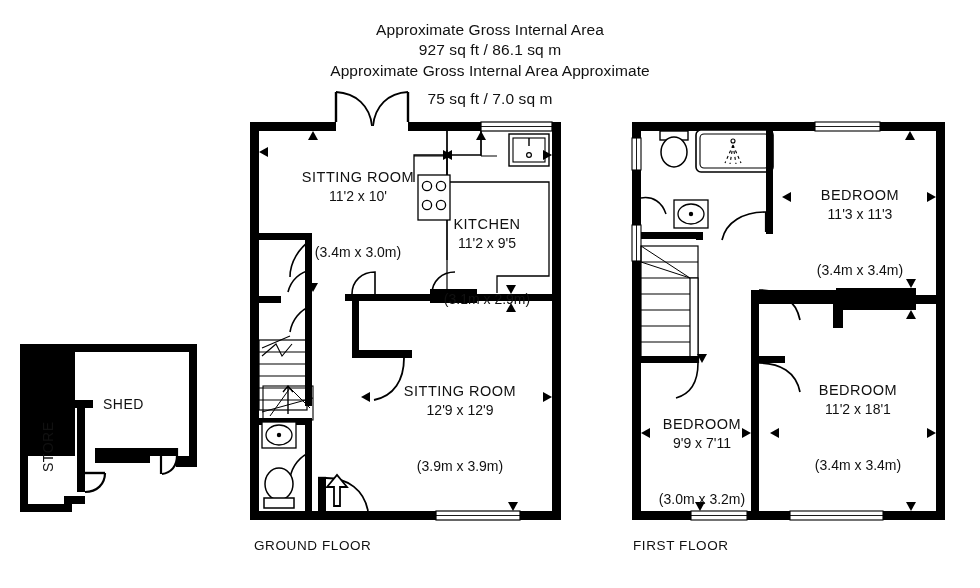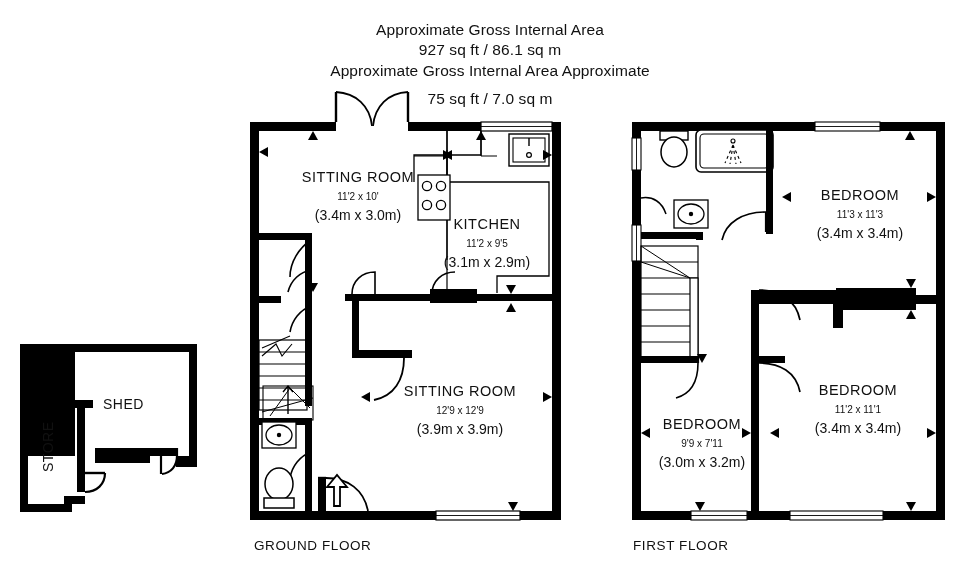--- a/index.html
+++ b/index.html
@@ -56,27 +56,28 @@
     color: #111;
   }
   .room-label .rname {
     display: block;
     font-size: 14.5px;
     letter-spacing: 0.5px;
     line-height: 19px;
   }
   .room-label .rdim {
     display: block;
-    font-size: 10px;
+    font-size: 14px;
     line-height: 19px;
   }
   .room-label .rdim2 {
     display: block;
     font-size: 14px;
     line-height: 19px;
+    margin-top: 37px;
   }
   .vertical-label {
     position: absolute;
     font-size: 14px;
     letter-spacing: 0.5px;
     color: #111;
     white-space: nowrap;
     transform-origin: 0 0;
     transform: rotate(-90deg);
   }
@@ -378,21 +379,21 @@
   </div>
 
   <div class="room-label" style="left:770px; top:186px; width:180px;">
     <span class="rname">BEDROOM</span>
     <span class="rdim">11'3 x 11'3</span>
     <span class="rdim2">(3.4m x 3.4m)</span>
   </div>
 
   <div class="room-label" style="left:768px; top:381px; width:180px;">
     <span class="rname">BEDROOM</span>
-    <span class="rdim">11'2 x 11'1</span>
+    <span class="rdim">11'2 x 18'1</span>
     <span class="rdim2">(3.4m x 3.4m)</span>
   </div>
 
   <div class="room-label" style="left:612px; top:415px; width:180px;">
     <span class="rname">BEDROOM</span>
     <span class="rdim">9'9 x 7'11</span>
     <span class="rdim2">(3.0m x 3.2m)</span>
   </div>
 
   <div class="plain-label" style="left:103px; top:396px;text-align:center;">SHED</div>

